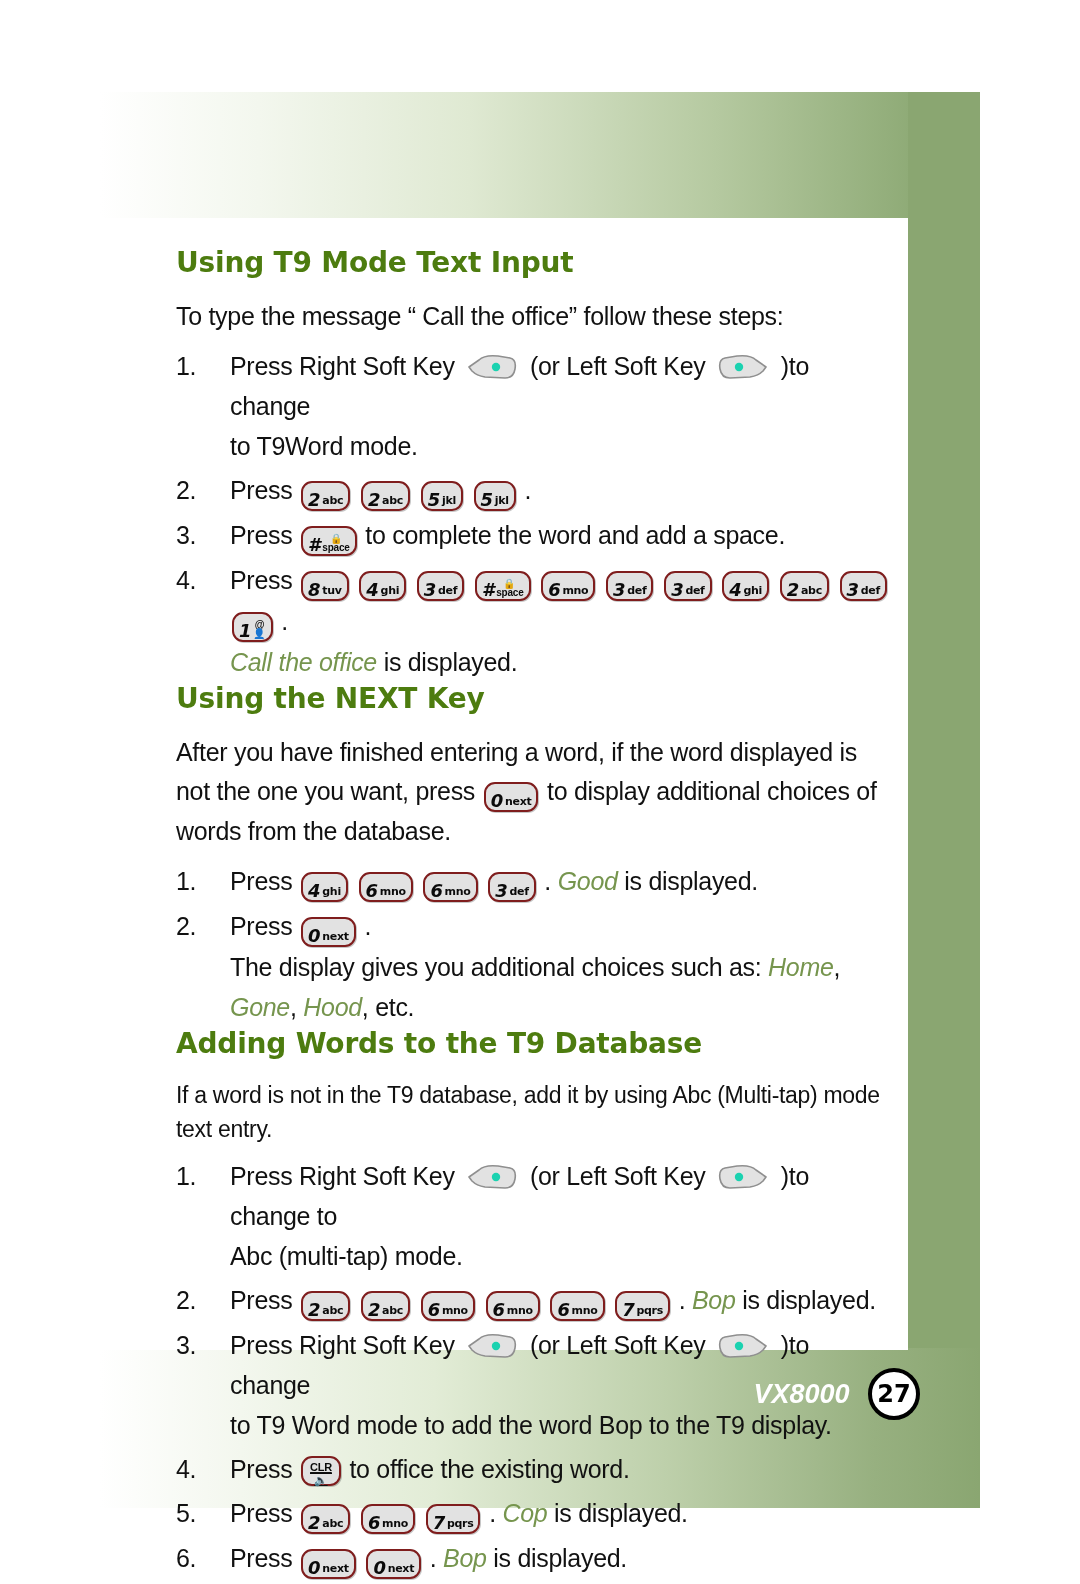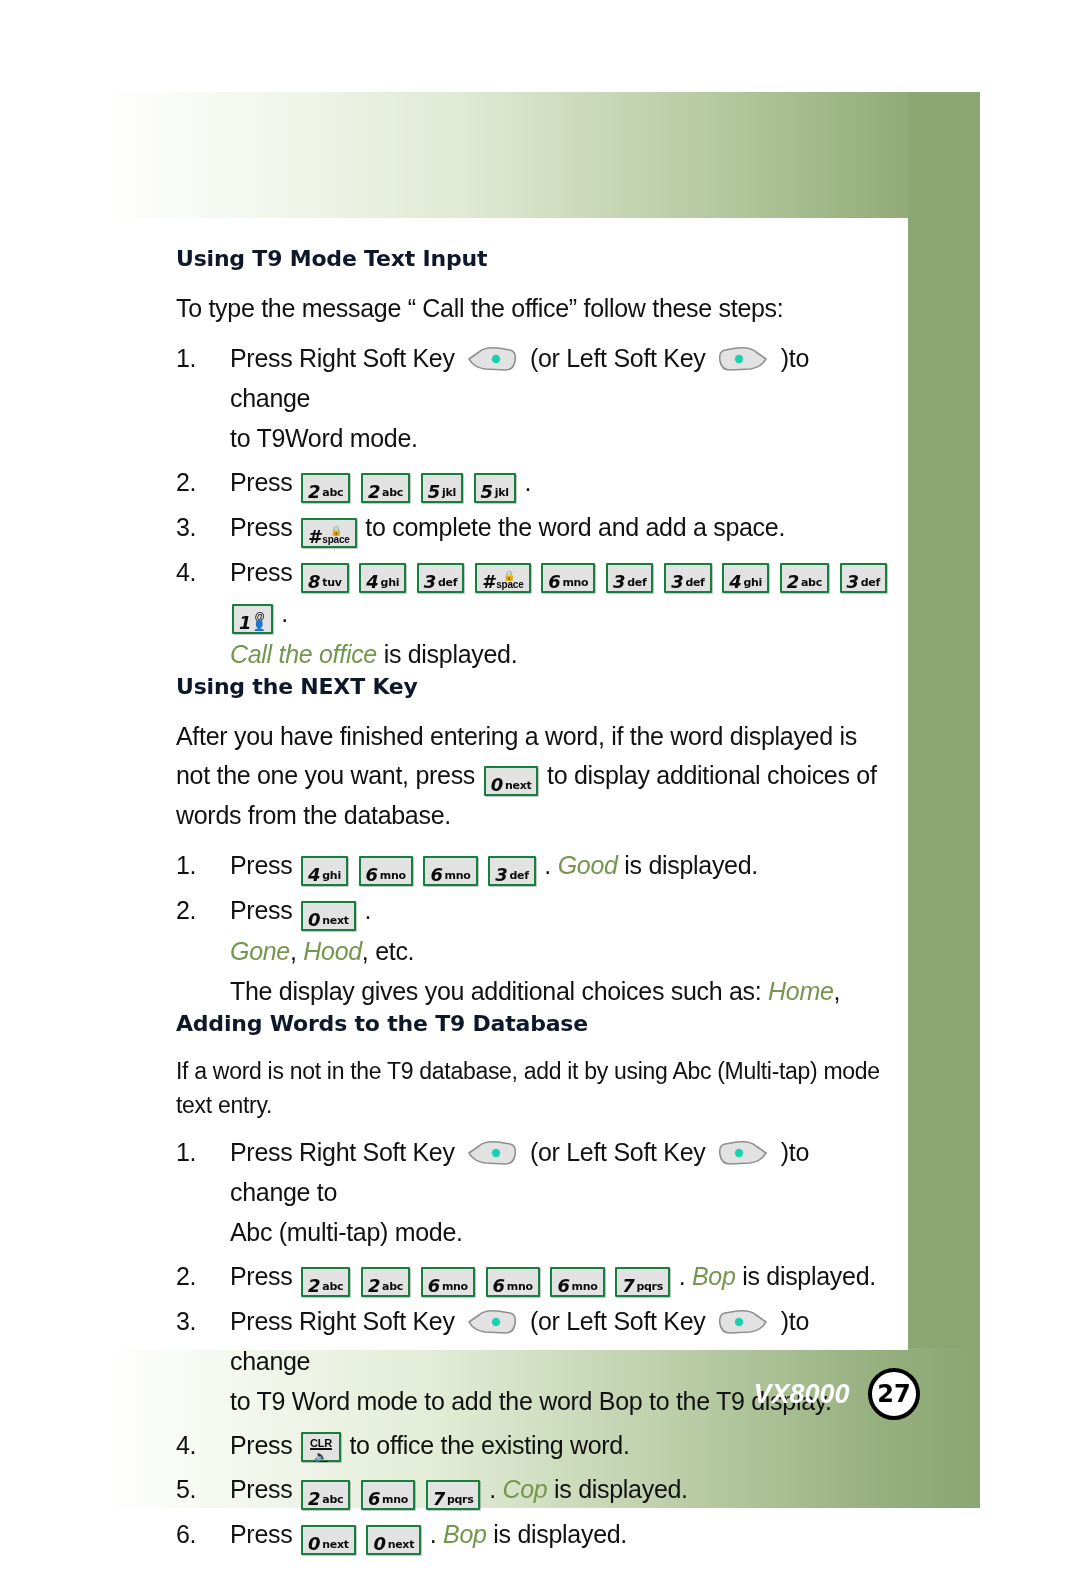--- a/index.html
+++ b/index.html
@@ -64,23 +64,23 @@
   
   .body-wrap {
     position: absolute;
     left: 176px;
     top: 246px;
     width: 714px;
   }
 
   h2.section-title {
     font-family: "DejaVu Sans", sans-serif;
-    font-size: 22px;
-    font-weight: bold;
-    color: #0f172a;
+    font-size: 28px;
+    font-weight: bold;
+    color: #4d7c0f;
     letter-spacing: -0.2px;
     margin: 0;
     padding: 0;
   }
   .sec-1 { margin-top: 0px; }
   .sec-2 { margin-top: 42px; }
   .sec-3 { margin-top: 46px; }
 
   p.para {
     font-size: 25px;
@@ -127,22 +127,22 @@
     font-style: italic;
     margin-top: 12px;
   }
 
   
   .key {
     display: inline-block;
     vertical-align: -6px;
     box-sizing: border-box;
     background: #e2e2e2;
-    border: 2px solid #15803d;
-    border-radius: 1px;
+    border: 2px solid #7f1d1d;
+    border-radius: 11px;
     height: 30px;
     padding: 0 5px;
     margin: 0 2px;
     line-height: 26px;
     white-space: nowrap;
     text-align: center;
     box-shadow: 1px 1px 0 rgba(0,0,0,0.22);
   }
   .key .big {
     font-family: "DejaVu Sans", sans-serif;
@@ -343,22 +343,22 @@
         <span>.</span>
         <span class="disp">Good</span>
         <span>is displayed.</span>
       </li>
 
       <li>
         <span class="num">2.</span>
         <span>Press</span>
         <span class="key"><span class="big">0</span><span class="sml">next</span></span>
         <span>.</span>
+        <span class="sub-line"><span>The display gives you additional choices such as:</span> <span class="disp">Home</span><span>,</span></span>
         <span class="sub-line"><span class="disp">Gone</span><span>,</span> <span class="disp">Hood</span><span>, etc.</span></span>
-        <span class="sub-line"><span>The display gives you additional choices such as:</span> <span class="disp">Home</span><span>,</span></span>
       </li>
     </ol>
 
     <h2 class="section-title sec-3">Adding Words to the T9 Database</h2>
 
     <p class="para tight">If a word is not in the T9 database, add it by using Abc (Multi-tap) mode text entry.</p>
 
     <ol class="steps">
 
       <li>

